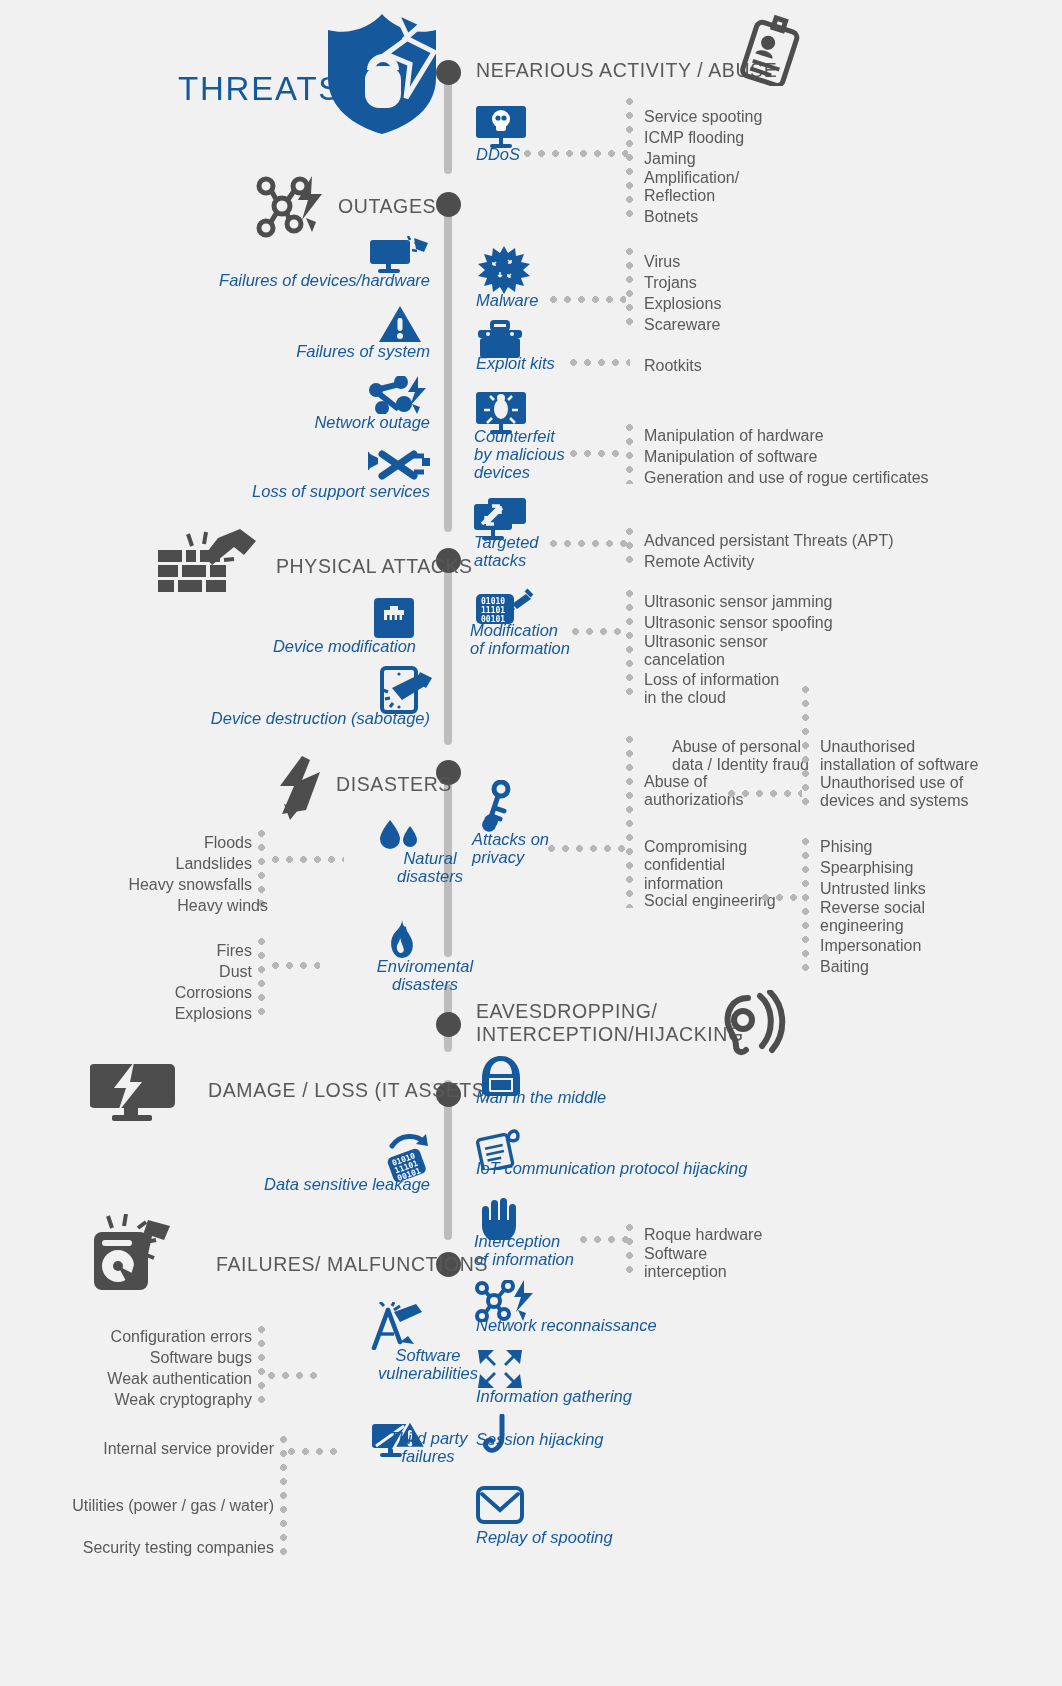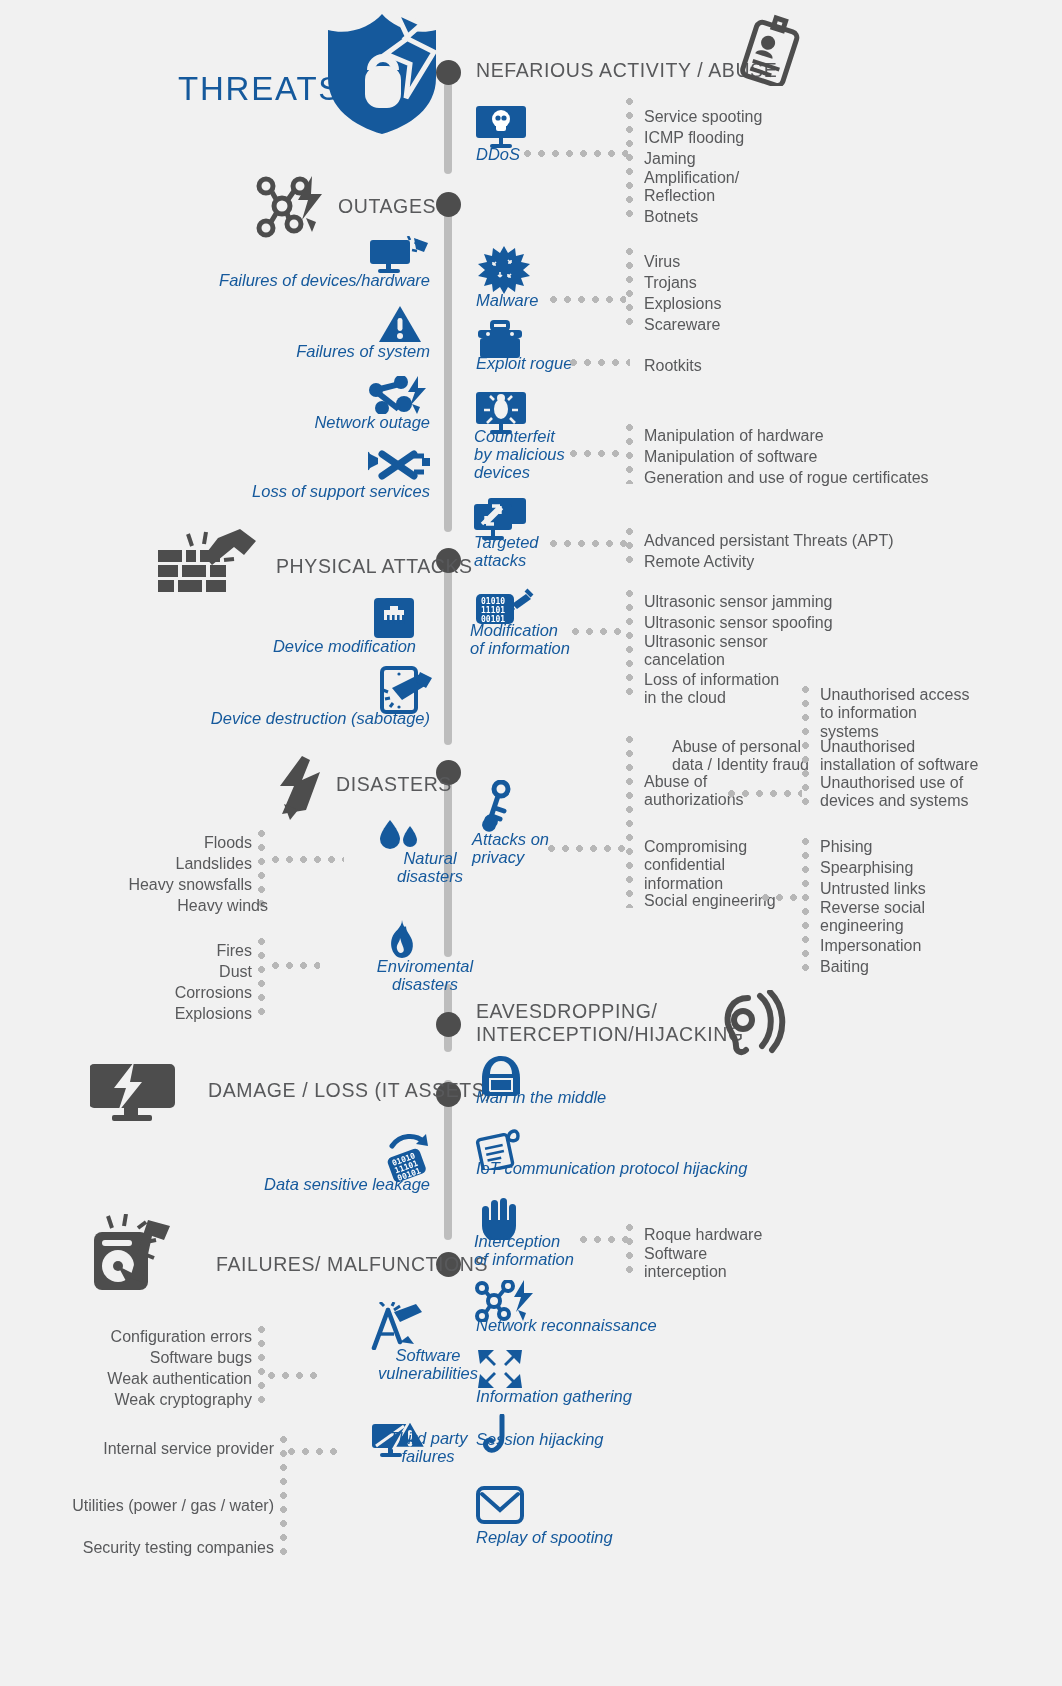--- a/index.html
+++ b/index.html
@@ -230,21 +230,21 @@
 
   <div class="ic" style="left:476px;top:320px;">
     <svg width="48" height="40" viewBox="0 0 48 40">
       <rect x="16" y="2" width="16" height="7" rx="2" fill="none" stroke="#15599c" stroke-width="4"></rect>
       <rect x="2" y="10" width="44" height="8" rx="3" fill="#15599c"></rect>
       <rect x="4" y="18" width="40" height="20" rx="3" fill="#15599c"></rect>
       <circle cx="12" cy="14" r="2" fill="#f1f1f1"></circle>
         <circle cx="36" cy="14" r="2" fill="#f1f1f1"></circle>
     </svg>
   </div>
-  <div class="blue" style="left:476px;top:355px;">Exploit rogue</div>
+  <div class="blue" style="left:476px;top:355px;">Exploit kits</div>
   <div class="dots-h" style="left:570px;top:359px;width:60px;"></div>
   <div class="grey" style="left:644px;top:355px;">Rootkits</div>
 
   <div class="ic" style="left:474px;top:390px;">
     <svg width="54" height="48" viewBox="0 0 54 48">
       <rect x="2" y="2" width="50" height="32" rx="3" fill="#15599c"></rect>
       <g stroke="#f1f1f1" stroke-width="2.6" fill="none">
         <path d="M20 10 l-4 -4 M34 10 l4 -4 M16 20 l-6 0 M38 20 l6 0 M18 28 l-5 5 M36 28 l5 5"></path>
       </g>
       <ellipse cx="27" cy="19" rx="7" ry="10" fill="#f1f1f1"></ellipse>
@@ -320,23 +320,20 @@
 data / Identity fraud</div>
   <div class="grey" style="left:644px;top:773px;line-height:1.15;">Abuse of
 authorizations</div>
   <div class="grey" style="left:644px;top:838px;line-height:1.15;">Compromising
 confidential
 information</div>
   <div class="grey" style="left:644px;top:890px;">Social engineering</div>
 
   <div class="dots-h" style="left:728px;top:790px;width:74px;"></div>
   <div class="dots-v" style="left:802px;top:686px;height:122px;"></div>
-  <div class="grey" style="left:820px;top:686px;line-height:1.15;">Unauthorised access
-to information
-systems</div>
   <div class="grey" style="left:820px;top:738px;line-height:1.15;">Unauthorised
 installation of software</div>
   <div class="grey" style="left:820px;top:774px;line-height:1.15;">Unauthorised use of
 devices and systems</div>
 
   <div class="dots-h" style="left:762px;top:894px;width:42px;"></div>
   <div class="dots-v" style="left:802px;top:838px;height:134px;"></div>
   <div class="grey" style="left:820px;top:836px;">Phising</div>
   <div class="grey" style="left:820px;top:857px;">Spearphising</div>
   <div class="grey" style="left:820px;top:878px;">Untrusted links</div>

